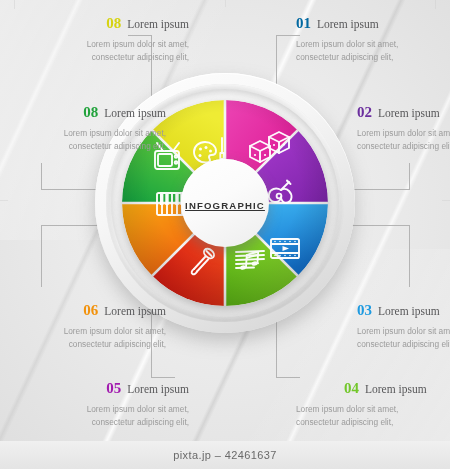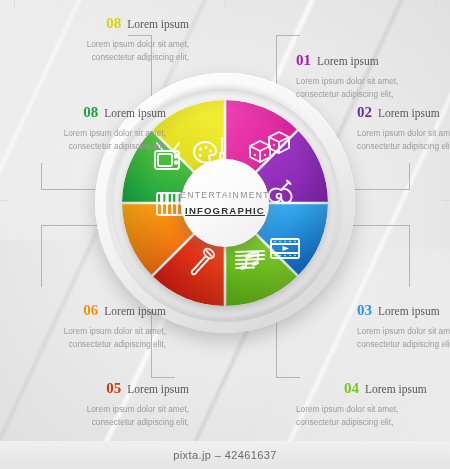--- a/index.html
+++ b/index.html
@@ -294,37 +294,36 @@
             <circle cx="18.5" cy="15" r="1.5" fill="#fff" stroke="none"></circle>
             <circle cx="8" cy="19.5" r="1.5" fill="#fff" stroke="none"></circle>
             <path d="M30,2 L30,17"></path>
             <path d="M28.3,17 L31.7,17 L31.7,23 L28.3,23 Z"></path>
           </g>
         </g>
       </svg>
     </div>
 
     <div id="hub">
-      <div id="hub-line1">ENTERTAINMENT</div>
       <div id="hub-line2">INFOGRAPHIC</div>
     </div>
   </div>
 
 
   <div class="label left" style="left:24px;top:16px;">
     <div class="head">
       <span class="num" style="color: rgb(214, 211, 18);">08</span>
       <span class="title">Lorem ipsum</span>
     </div>
     <div class="body">Lorem ipsum dolor sit amet,<br>consectetur adipiscing elit,</div>
   </div>
 
   <div class="label right" style="left:296px;top:16px;">
     <div class="head">
-      <span class="num" style="color: #a21caf; margin-top: 37px;">01</span>
+      <span class="num" style="color: #0369a1;">01</span>
       <span class="title">Lorem ipsum</span>
     </div>
     <div class="body">Lorem ipsum dolor sit amet,<br>consectetur adipiscing elit,</div>
   </div>
 
   <div class="label left" style="left:-64px;top:105px;width:230px;">
     <div class="head">
       <span class="num" style="color: rgb(34, 163, 60);">08</span>
       <span class="title">Lorem ipsum</span>
     </div>
@@ -350,21 +349,21 @@
   <div class="label right" style="left:357px;top:303px;width:175px;">
     <div class="head">
       <span class="num" style="color: rgb(30, 154, 224);">03</span>
       <span class="title">Lorem ipsum</span>
     </div>
     <div class="body">Lorem ipsum dolor sit amet,<br>consectetur adipiscing elit,</div>
   </div>
 
   <div class="label left" style="left:24px;top:381px;">
     <div class="head">
-      <span class="num" style="color: #c2410c;">05</span>
+      <span class="num" style="color: #a21caf;">05</span>
       <span class="title">Lorem ipsum</span>
     </div>
     <div class="body">Lorem ipsum dolor sit amet,<br>consectetur adipiscing elit,</div>
   </div>
 
   <div class="label right" style="left:296px;top:381px;">
     <div class="head">
       <span class="num" style="color: rgb(115, 199, 43); margin-left: 48px;">04</span>
       <span class="title">Lorem ipsum</span>
     </div>

